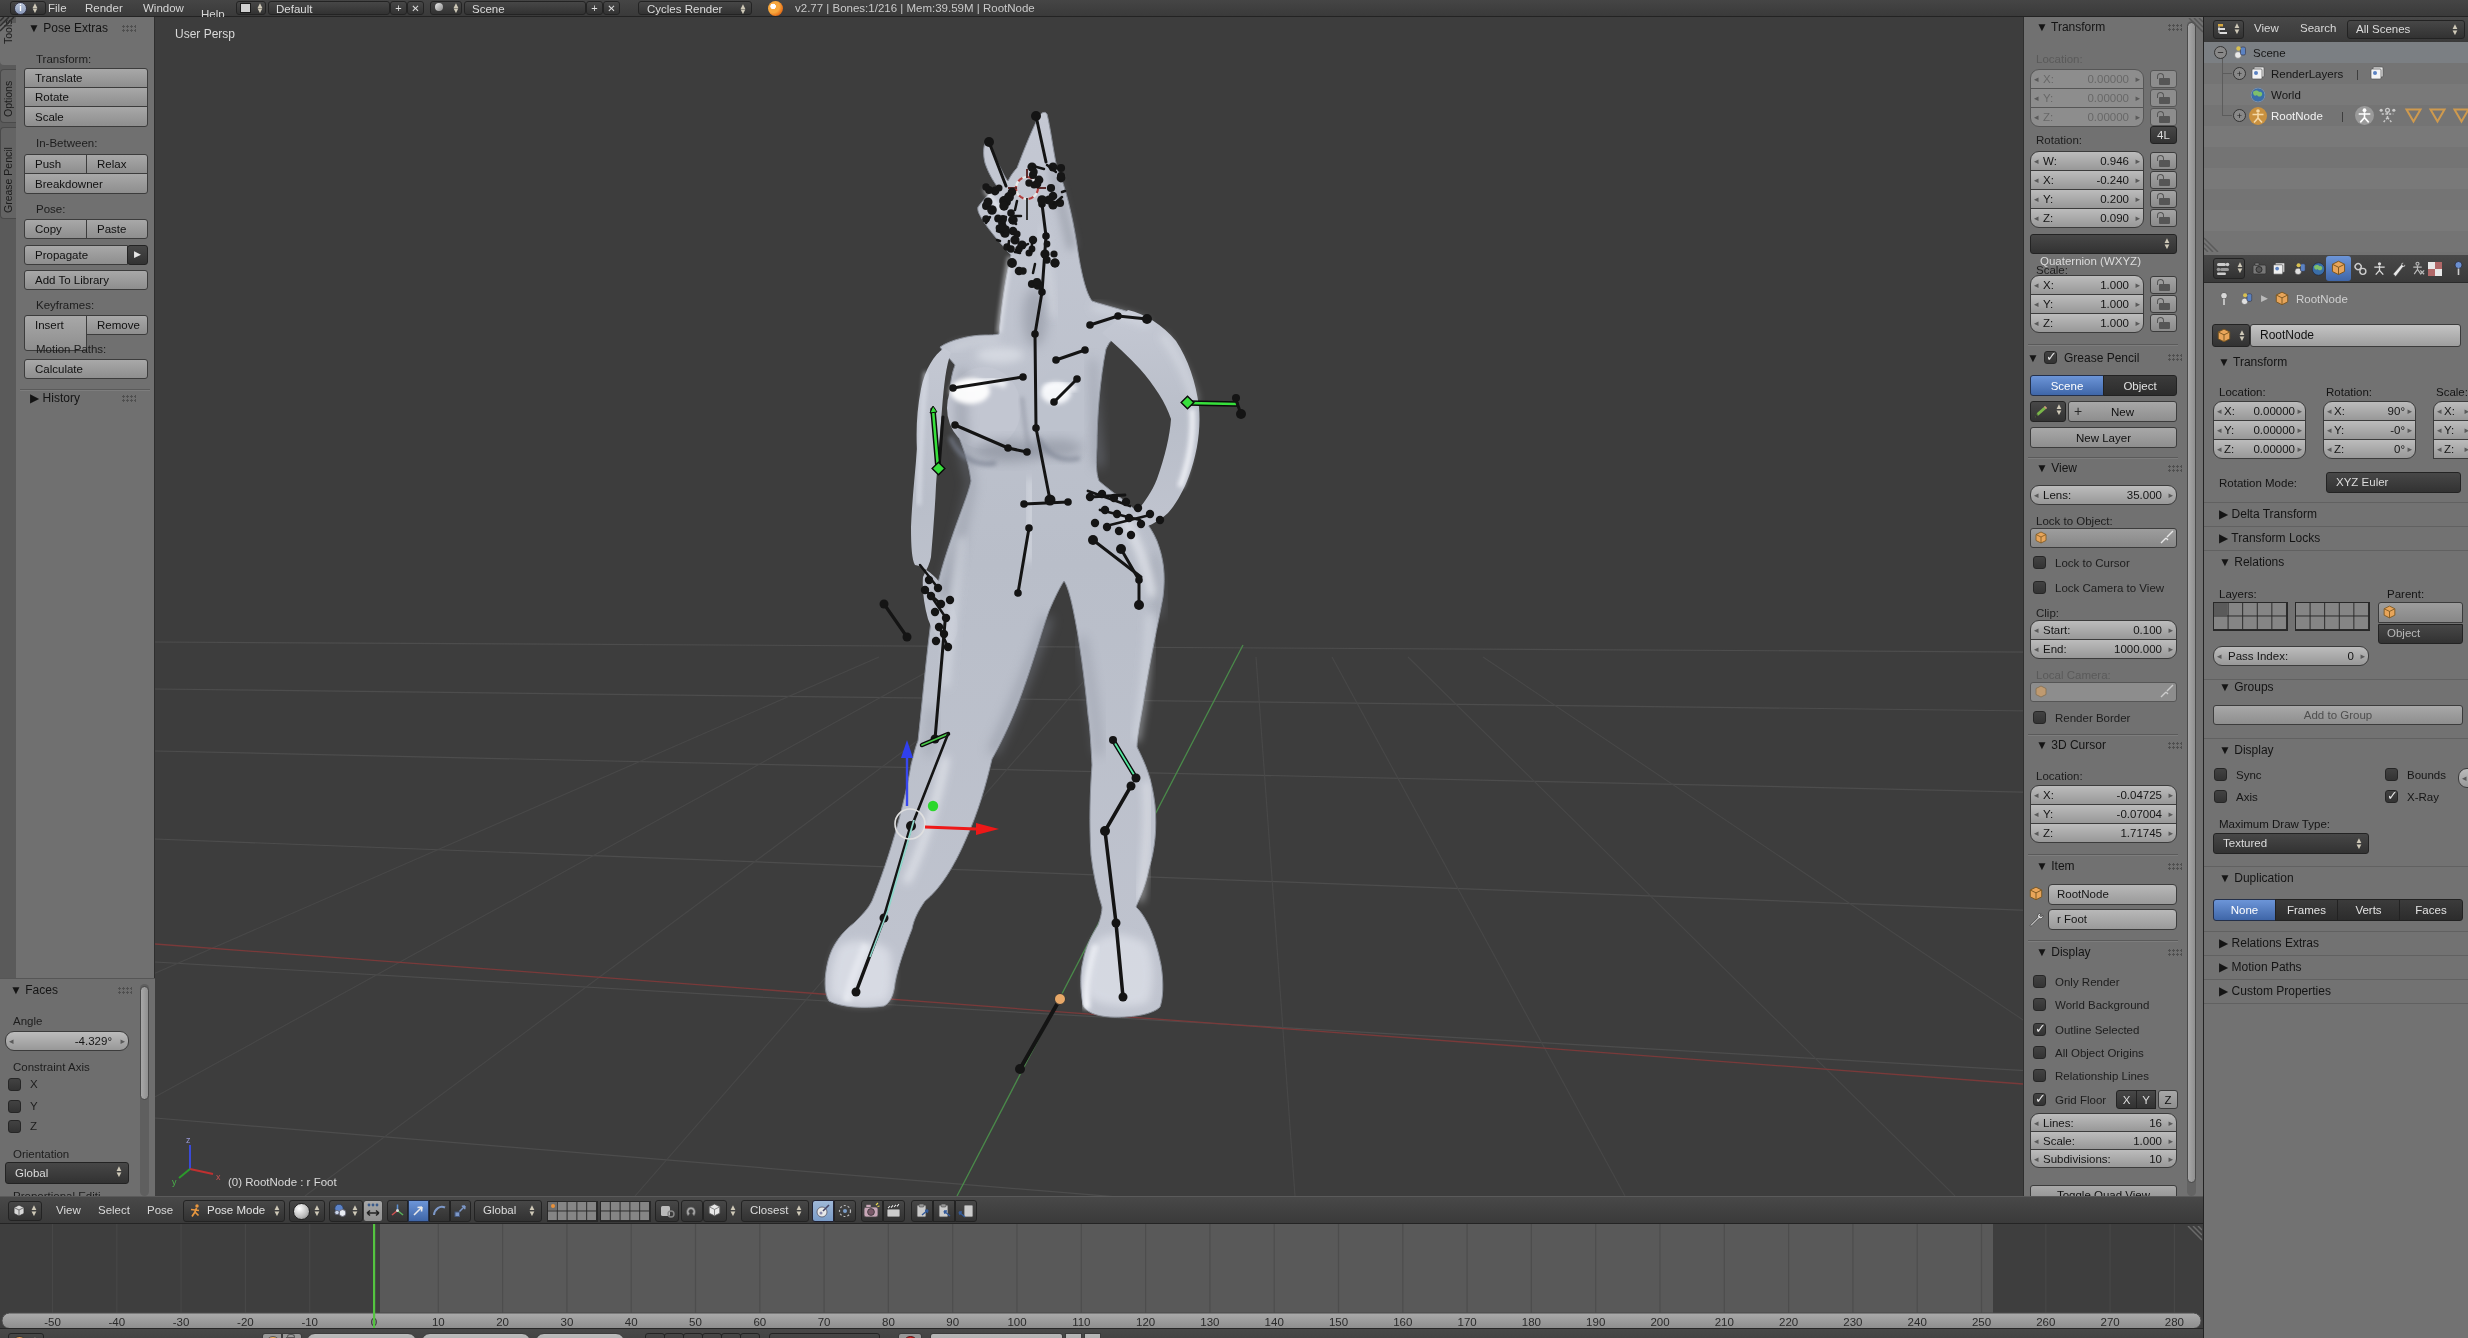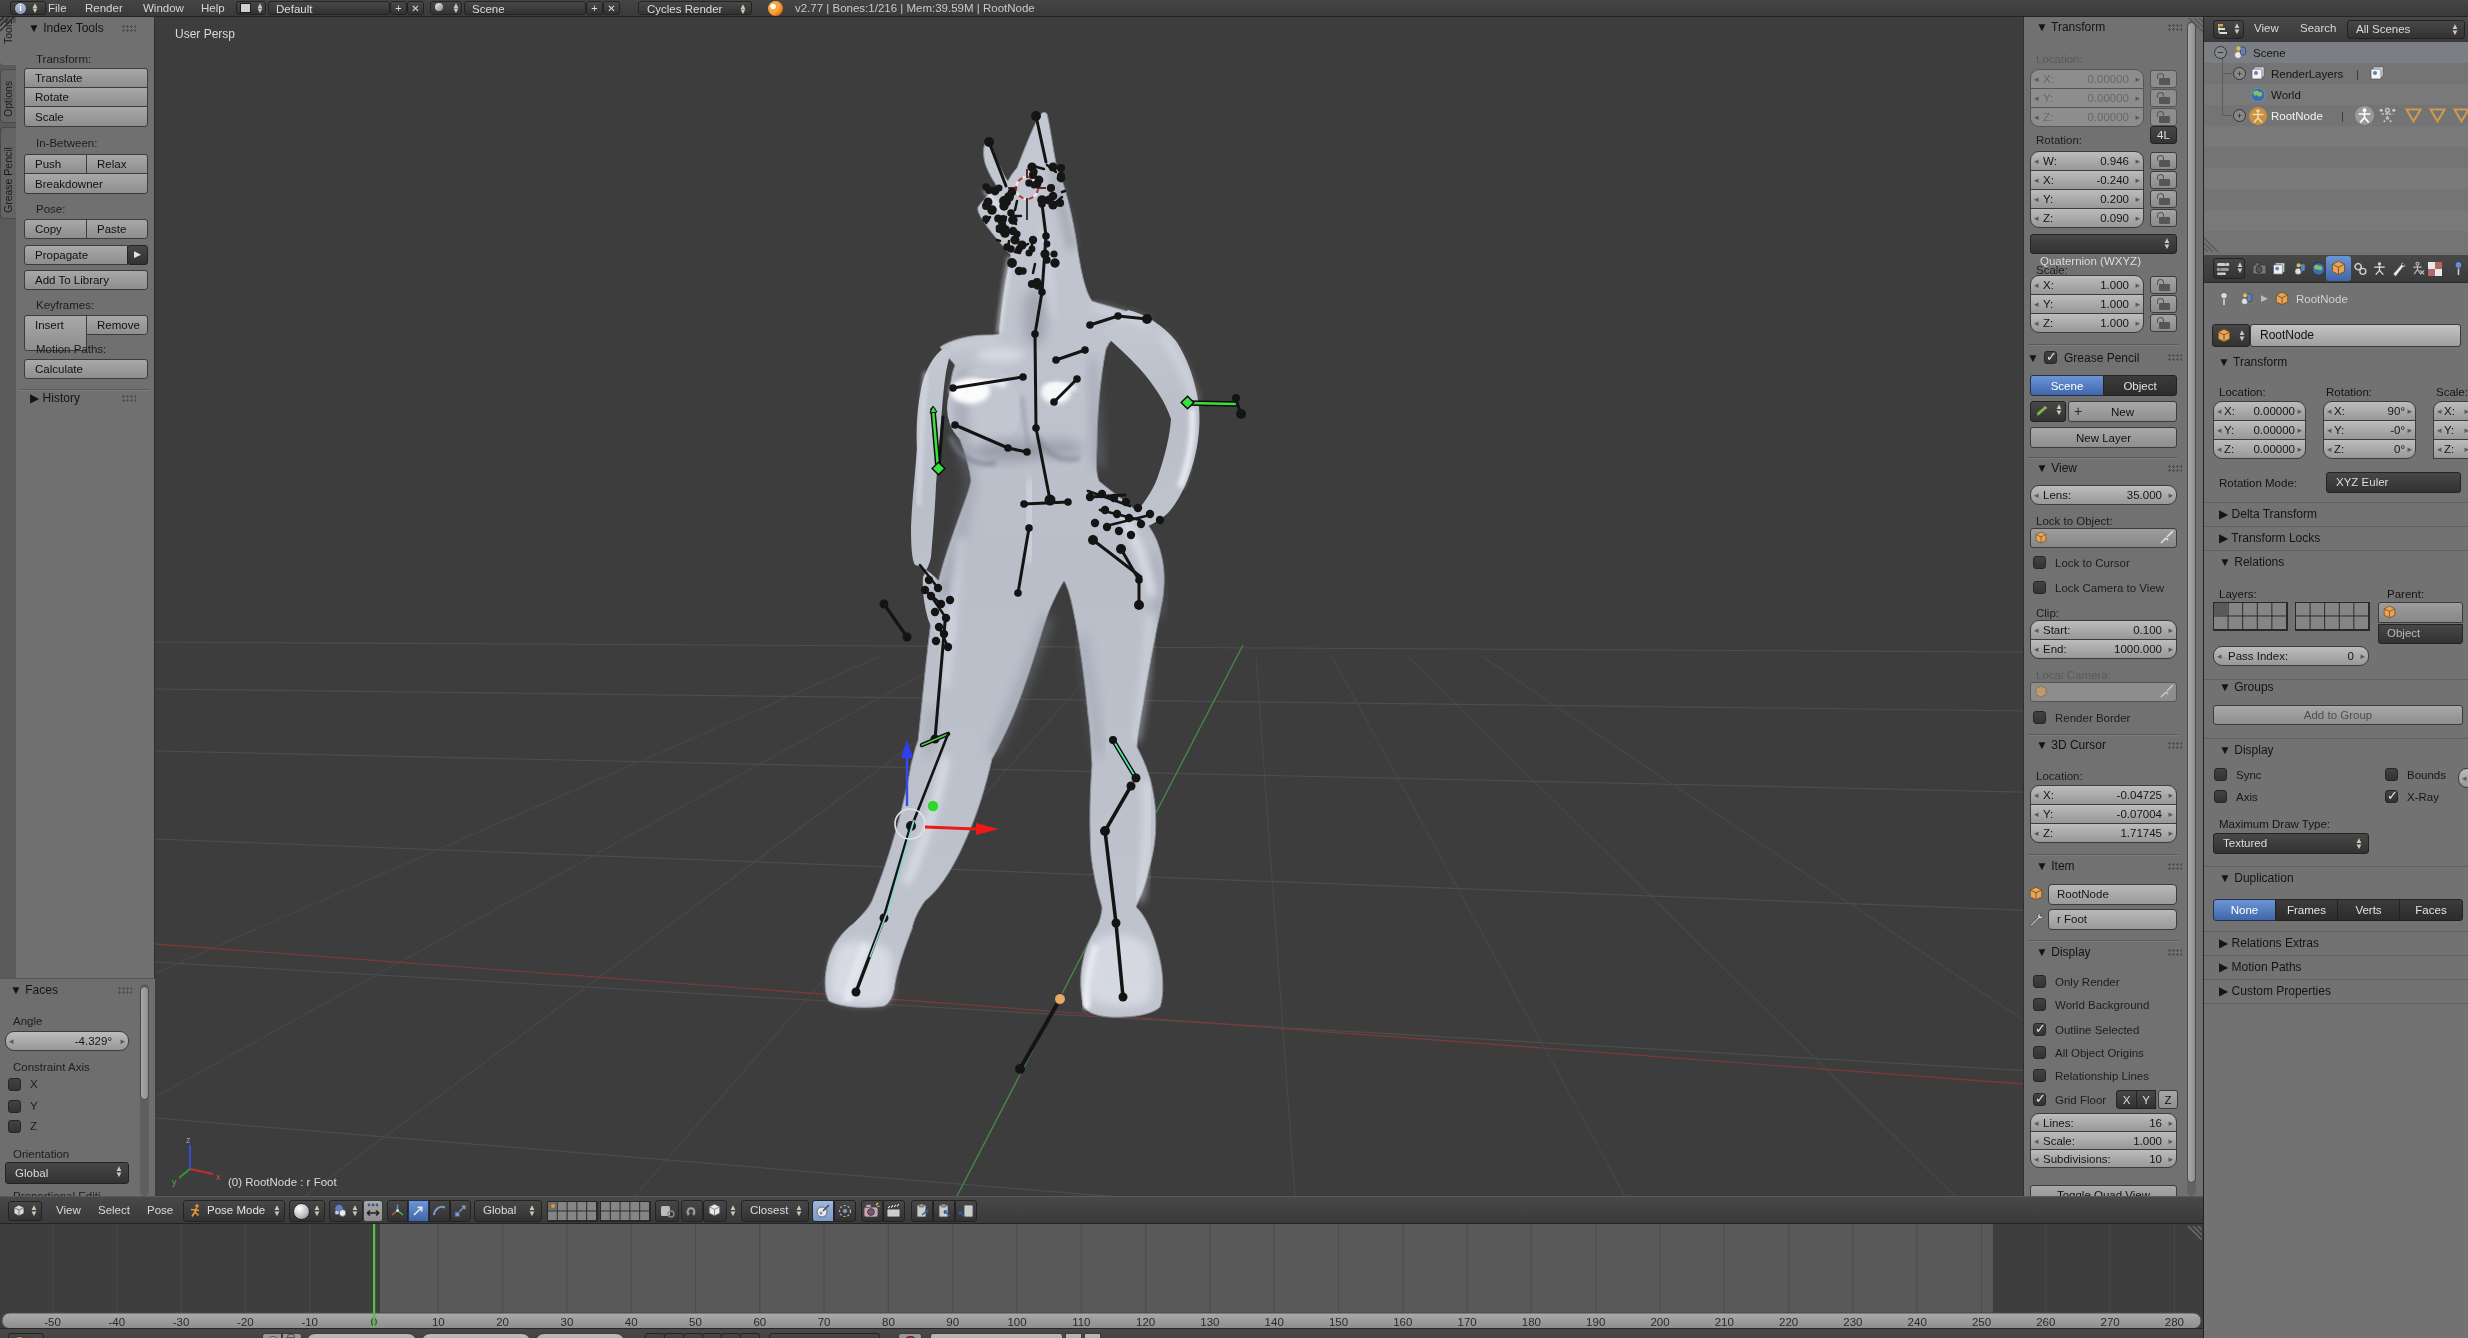--- a/index.html
+++ b/index.html
@@ -34,21 +34,21 @@
 <body>
 <div id="page">
 
 <div class="abs" id="infobar" style="left:0;top:0;width:2468px;height:17px;background:linear-gradient(#454545,#3a3a3a);border-bottom:1px solid #232323;box-sizing:border-box;">
   <div class="ddark" style="left:10px;top:1px;width:36px;height:14px;"></div>
   <div class="abs" style="left:14px;top:2px;width:11px;height:11px;border-radius:50%;background:linear-gradient(#b8c4d8,#8898b8);border:1px solid #334;color:#fff;font-size:9px;text-align:center;line-height:11px;font-weight:bold;">i</div>
   <div class="abs" style="left:31px;top:3px;color:#cfc9b8;font-size:8px;line-height:5px;">▲<br>▼</div>
   <div class="wlbl" style="left:48px;top:2px;color:#d6d6d6;">File</div>
   <div class="wlbl" style="left:85px;top:2px;color:#d6d6d6;">Render</div>
   <div class="wlbl" style="left:143px;top:2px;color:#d6d6d6;">Window</div>
-  <div class="wlbl" style="left:201px;top:2px;color:#d6d6d6;">Help</div>
+  <div class="wlbl" style="left:201px;top:8px;color:#d6d6d6;">Help</div>
   <div class="ddark" style="left:236px;top:1px;width:30px;height:14px;"></div>
   <div class="abs" style="left:240px;top:3px;width:9px;height:8px;background:#cfcfcf;border:1px solid #1a1a1a;"></div>
   <div class="abs" style="left:256px;top:3px;color:#cfc9b8;font-size:8px;line-height:5px;">▲<br>▼</div>
   <div class="ddark" style="left:268px;top:1px;width:122px;height:14px;">
         <span style="position:absolute;left:7px;top:1px;">Default</span>
       </div>
   <div class="ddark" style="left:390px;top:1px;width:17px;height:14px;color:#ddd;text-align:center;line-height:13px;font-size:11px;">+</div>
   <div class="ddark" style="left:407px;top:1px;width:17px;height:14px;color:#ddd;text-align:center;line-height:13px;font-size:10px;">✕</div>
   <div class="ddark" style="left:430px;top:1px;width:32px;height:14px;"></div>
   <div class="abs" style="left:435px;top:3px;width:8px;height:8px;border-radius:50%;background:linear-gradient(135deg,#eee,#888);"></div>
@@ -382,21 +382,21 @@
 
 <div class="abs" id="toolshelf" style="left:0;top:17px;width:155px;height:1179px;background:#707070;border-right:1px solid #2e2e2e;box-sizing:border-box;">
   <div class="abs" style="left:0;top:0;width:16px;height:962px;background:#5a5a5a;"></div>
   <div class="abs" style="left:0;top:6px;width:16px;height:42px;background:#707070;border-radius:4px 0 0 4px;"></div>
   <div class="abs" style="left:0;top:52px;width:16px;height:54px;background:#646464;border-radius:4px 0 0 4px;border:1px solid #4a4a4a;border-right:none;box-sizing:border-box;"></div>
   <div class="abs" style="left:0;top:110px;width:16px;height:92px;background:#646464;border-radius:4px 0 0 4px;border:1px solid #4a4a4a;border-right:none;box-sizing:border-box;"></div>
   <div class="abs" style="left:2px;top:27px;color:#1c1c1c;font-size:10.5px;white-space:nowrap;transform:rotate(-90deg);transform-origin:0 0;">Tools</div>
   <div class="abs" style="left:2px;top:100px;color:#1c1c1c;font-size:10.5px;white-space:nowrap;transform:rotate(-90deg);transform-origin:0 0;">Options</div>
   <div class="abs" style="left:2px;top:196px;color:#1c1c1c;font-size:10.5px;white-space:nowrap;transform:rotate(-90deg);transform-origin:0 0;">Grease Pencil</div>
 
-  <div class="ph" style="left:28px;top:4px;">▼ Index Tools</div>
+  <div class="ph" style="left:28px;top:4px;">▼ Pose Extras</div>
   <div class="grip" style="left:122px;top:8px;"></div>
   <div class="lbl" style="left:36px;top:36px;">Transform:</div>
   <div class="btn" style="left:24px;top:51px;width:124px;height:20px;line-height:19px;border-radius:3px 3px 0 0;text-align:left;padding-left:10px;">Translate</div>
   <div class="btn" style="left:24px;top:70px;width:124px;height:20px;line-height:19px;border-radius:0;text-align:left;padding-left:10px;">Rotate</div>
   <div class="btn" style="left:24px;top:89px;width:124px;height:21px;line-height:20px;border-radius:0 0 3px 3px;text-align:left;padding-left:10px;">Scale</div>
   <div class="lbl" style="left:36px;top:120px;">In-Between:</div>
   <div class="btn" style="left:24px;top:137px;width:63px;height:20px;line-height:19px;border-radius:3px 0 0 0;text-align:left;padding-left:10px;">Push</div>
   <div class="btn" style="left:86px;top:137px;width:62px;height:20px;line-height:19px;border-radius:0 3px 0 0;text-align:left;padding-left:10px;">Relax</div>
   <div class="btn" style="left:24px;top:156px;width:124px;height:21px;line-height:20px;border-radius:0 0 3px 3px;text-align:left;padding-left:10px;">Breakdowner</div>
   <div class="lbl" style="left:36px;top:186px;">Pose:</div>

